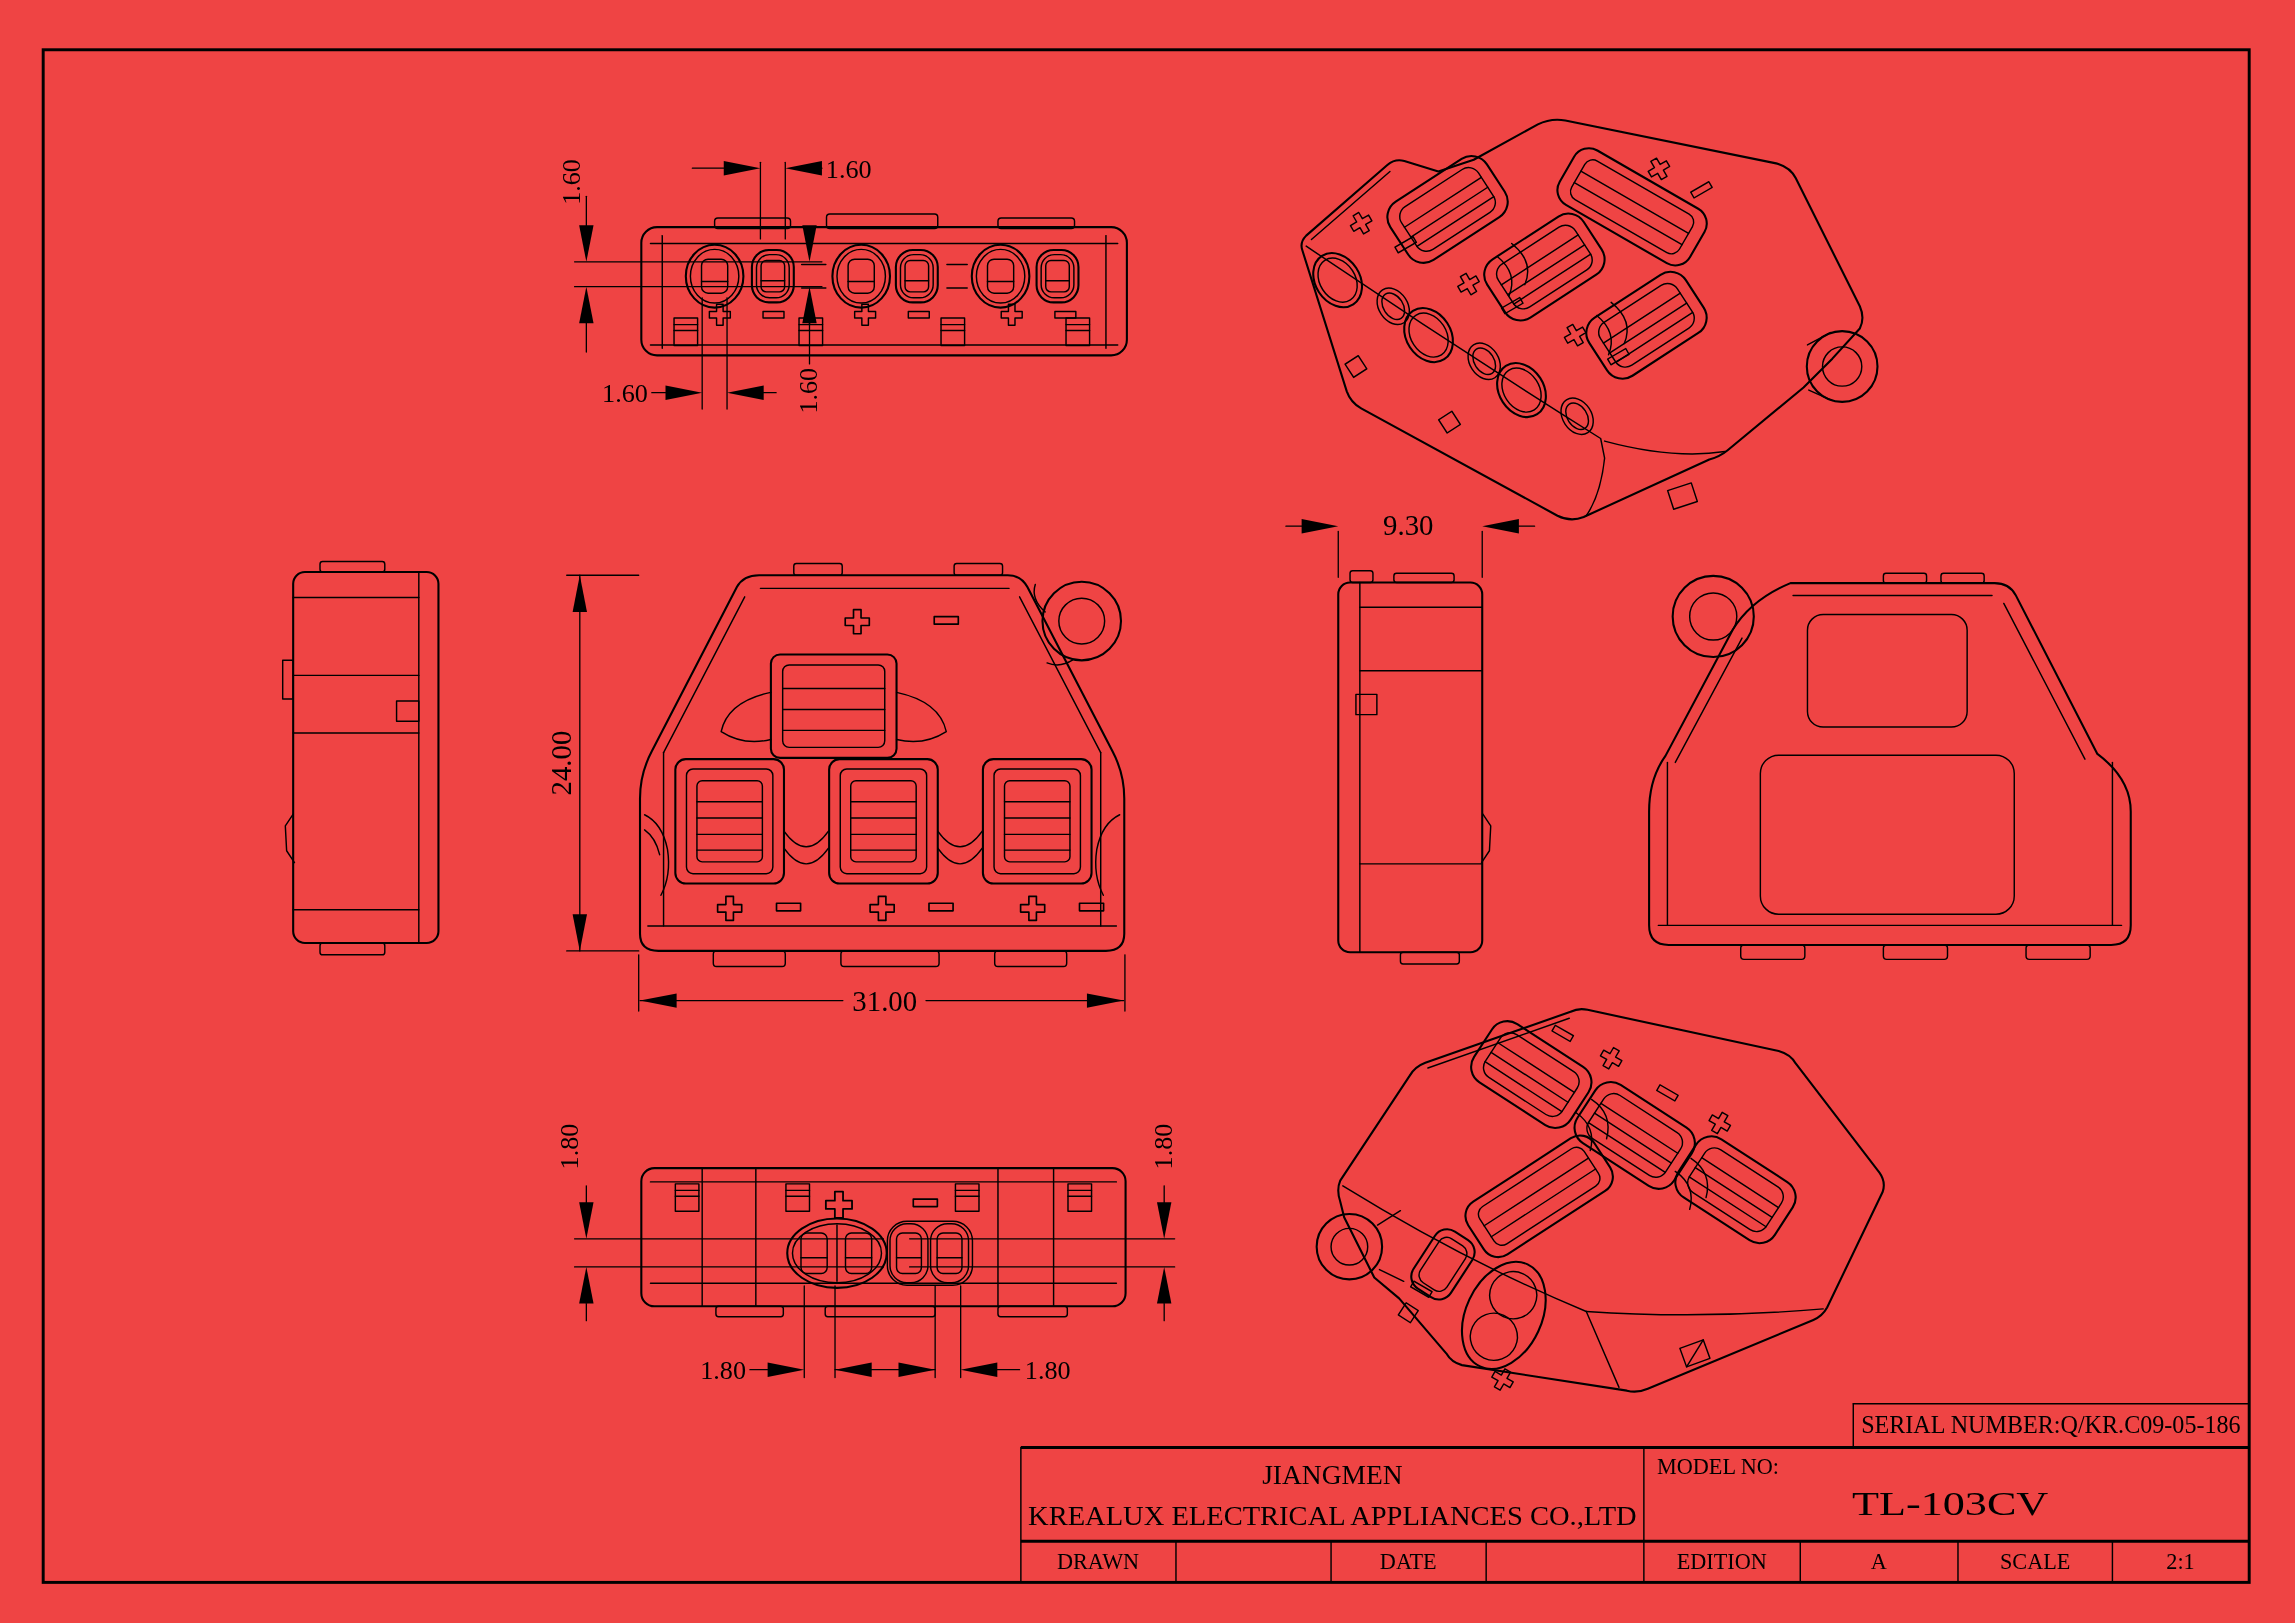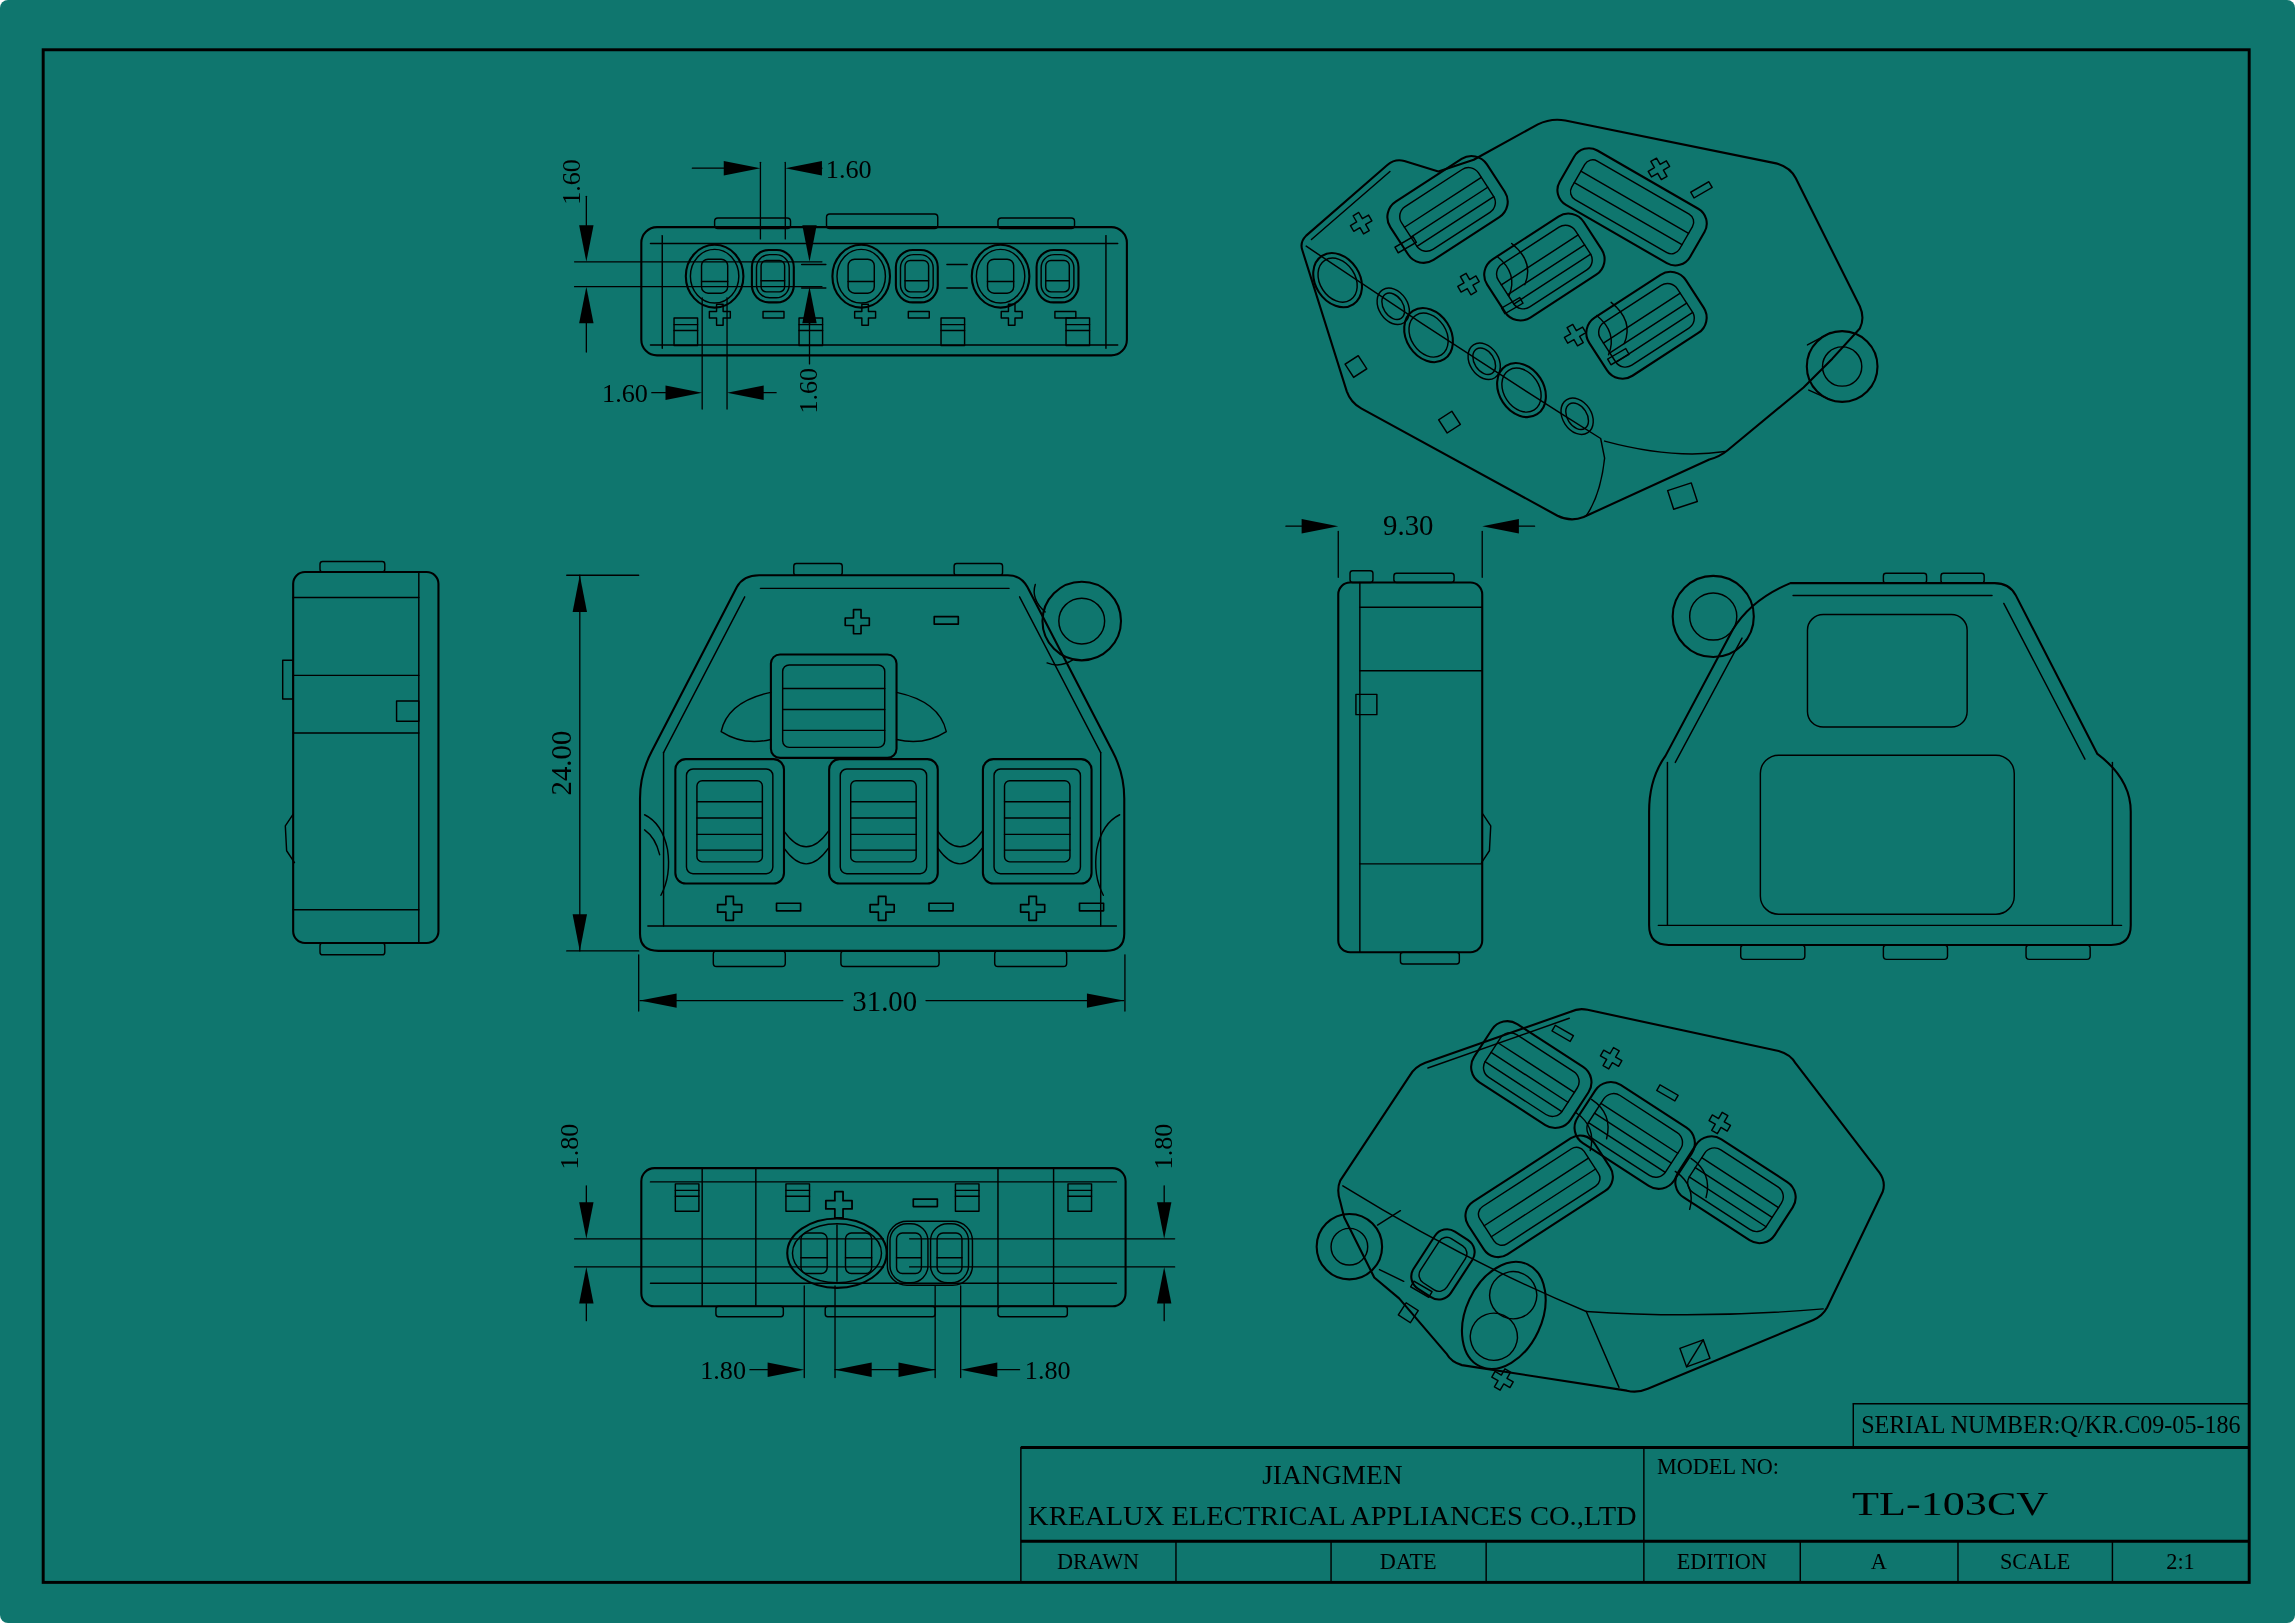--- a/index.html
+++ b/index.html
@@ -1,16 +1,16 @@
 <!DOCTYPE html>
 <html style="font-size:10.5px"><head>
 <meta charset="utf-8">
 <style>
   html,body{margin:0;padding:0;background:#fff;}
-  #sheet{position:relative;width:2295px;height:1623px;background:#0f766e;overflow:hidden;border-radius:8px;}
+  #sheet{position:relative;width:2295px;height:1623px;background:#ef4444;overflow:hidden;}
   svg{position:absolute;left:0;top:0;}
   .ol{fill:none;stroke:#000;stroke-width:3.2;stroke-linejoin:round;stroke-linecap:round;}
   .il{fill:none;stroke:#000;stroke-width:2.2;stroke-linejoin:round;stroke-linecap:round;}
   .dim{fill:none;stroke:#000;stroke-width:2;stroke-linecap:round;}
   .thk{fill:none;stroke:#000;stroke-width:4.5;}
   .ah{fill:#000;stroke:none;}
   text{fill:#000;font-family:"Liberation Serif","DejaVu Serif",serif;}
   .dt{font-size:40px;}
   .dtb{font-size:44px;}
   .tserial{font-size:38px;}

